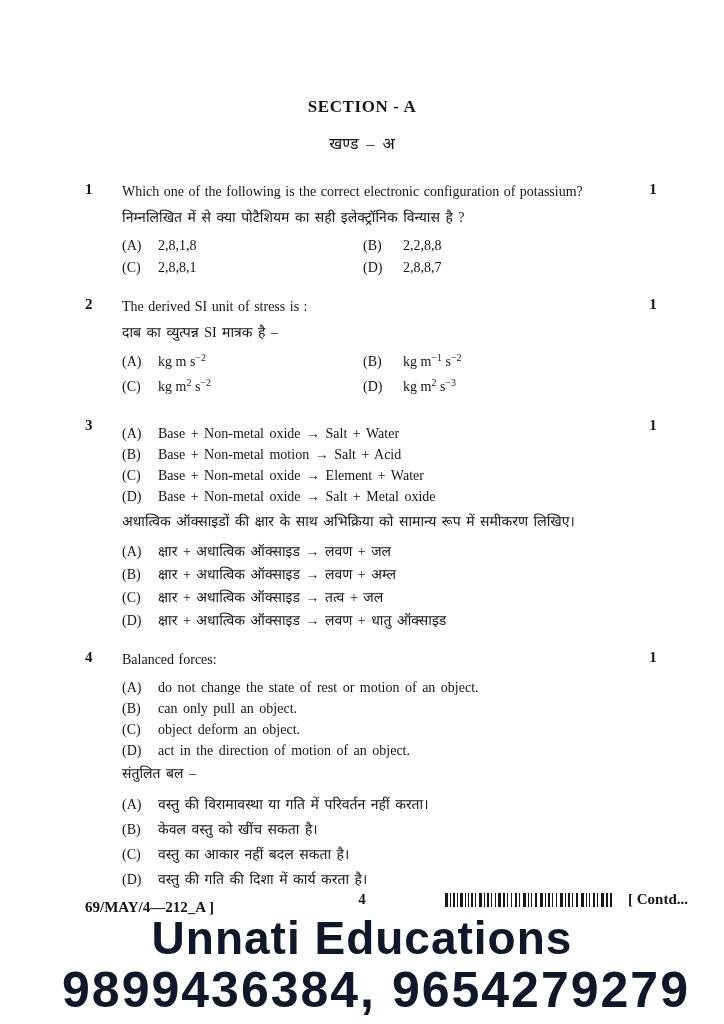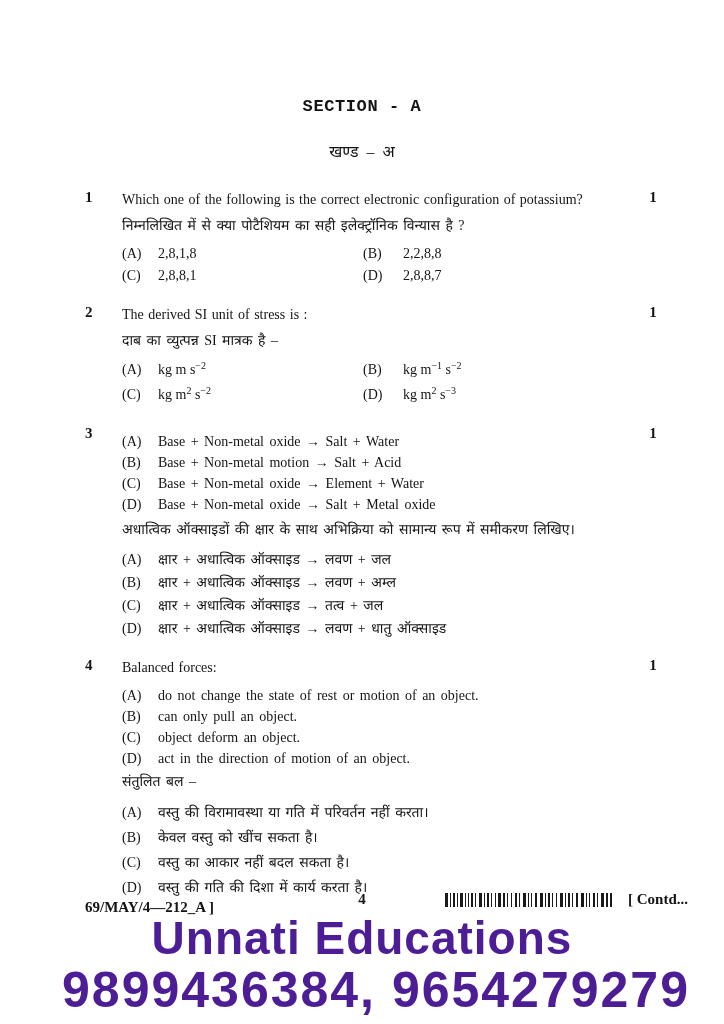--- a/index.html
+++ b/index.html
@@ -12,24 +12,23 @@
     color: #141414;
     font-family: "Liberation Serif", "DejaVu Serif", serif;
     overflow: hidden;
   }
   .section-head {
     padding-top: 97px;
     text-align: center;
     font-weight: bold;
     font-size: 17px;
     letter-spacing: 0.6px;
-    font-family: Liberation Mono, monospace;
   }
   .section-sub {
-    margin-top: 24px;
+    margin-top: 15px;
     text-align: center;
     font-size: 16px;
     word-spacing: 4px;
   }
   .questions {
     margin-top: 27px;
     padding-left: 85px;
     padding-right: 56px;
   }
   .q {
@@ -82,21 +81,21 @@
   .footer-code { position: absolute; left: 85px; top: 8px; }
   .footer-page { position: absolute; left: 0; right: 0; top: 0; text-align: center; }
   .footer-barcode { position: absolute; left: 445px; top: 2px; }
   .footer-contd { position: absolute; right: 36px; top: 0; }
   .watermark {
     position: absolute;
     top: 912px;
     left: 0;
     right: 0;
     text-align: center;
-    color: #4c1d95;
+    color: #0f172a;
     font-family: "Liberation Sans", "DejaVu Sans", sans-serif;
     font-weight: bold;
   }
   .wm-line1 { font-size: 46px; line-height: 52px; letter-spacing: 1px; }
   .wm-line2 { font-size: 50px; line-height: 52px; letter-spacing: 2px; white-space: nowrap; padding-left: 28px; }
 </style>
 </head>
 <body>
 
 <div class="page">

